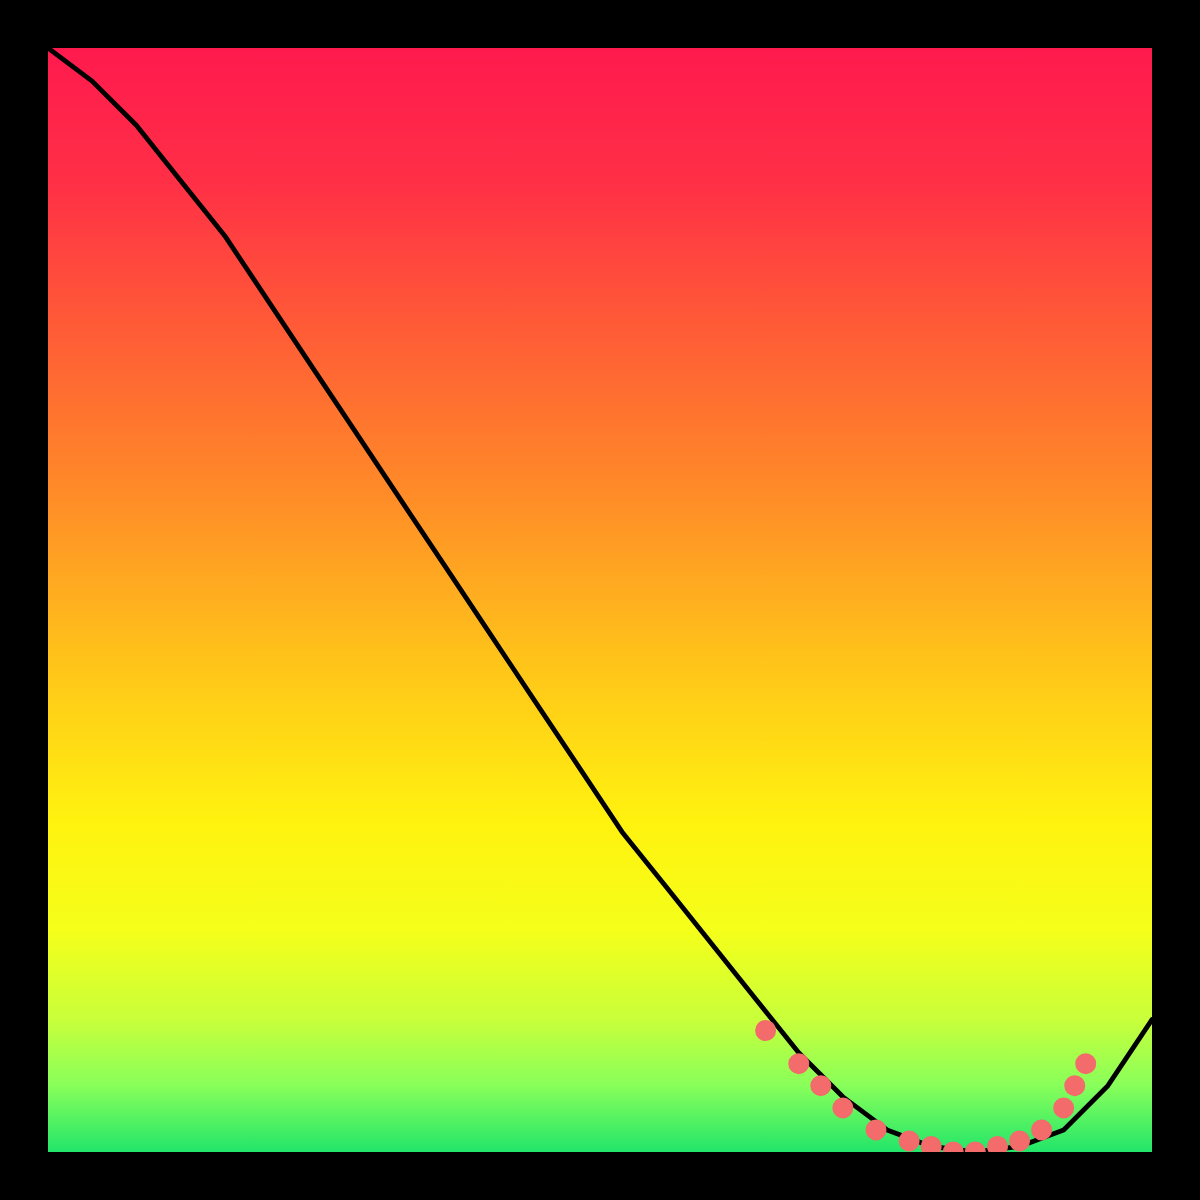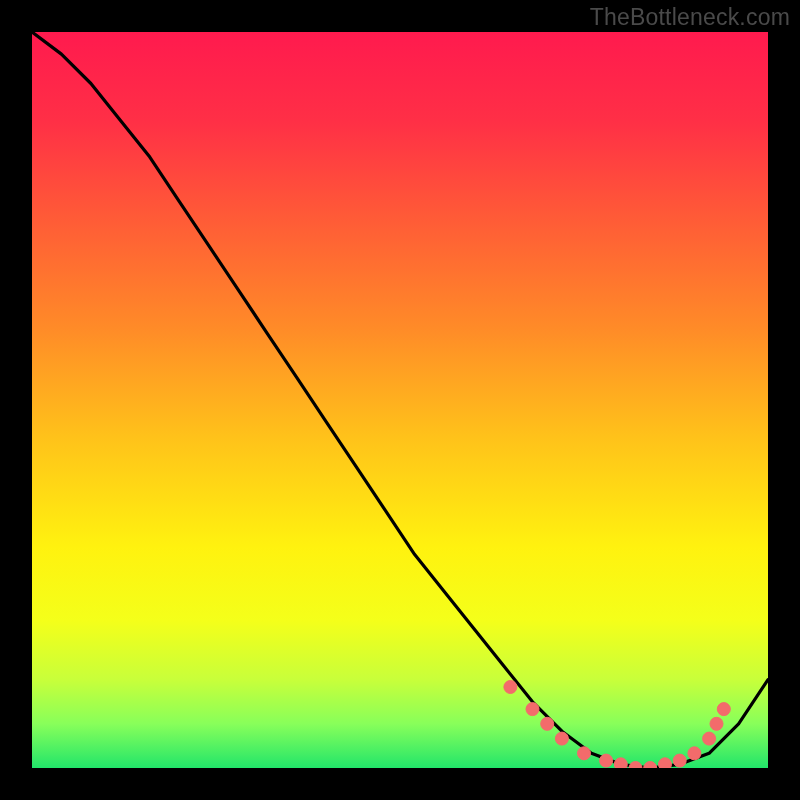--- a/index.html
+++ b/index.html
@@ -38,21 +38,20 @@
   .plot svg {
     display: block;
     width: 100%;
     height: 100%;
   }
 </style>
 </head>
 <body>
 
 <div class="frame">
-  <div class="watermark">TheBottleneck.com</div>
 
   <div class="plot">
     <svg viewBox="0 0 736 736" preserveAspectRatio="none">
       <defs>
         <linearGradient id="bg-grad" x1="0" y1="0" x2="0" y2="1">
         <stop offset="0%" stop-color="#ff1a4e"></stop>
             <stop offset="12%" stop-color="#ff2f46"></stop>
             <stop offset="25%" stop-color="#ff5a37"></stop>
             <stop offset="40%" stop-color="#ff8a28"></stop>
             <stop offset="55.00000000000001%" stop-color="#ffc21a"></stop>

